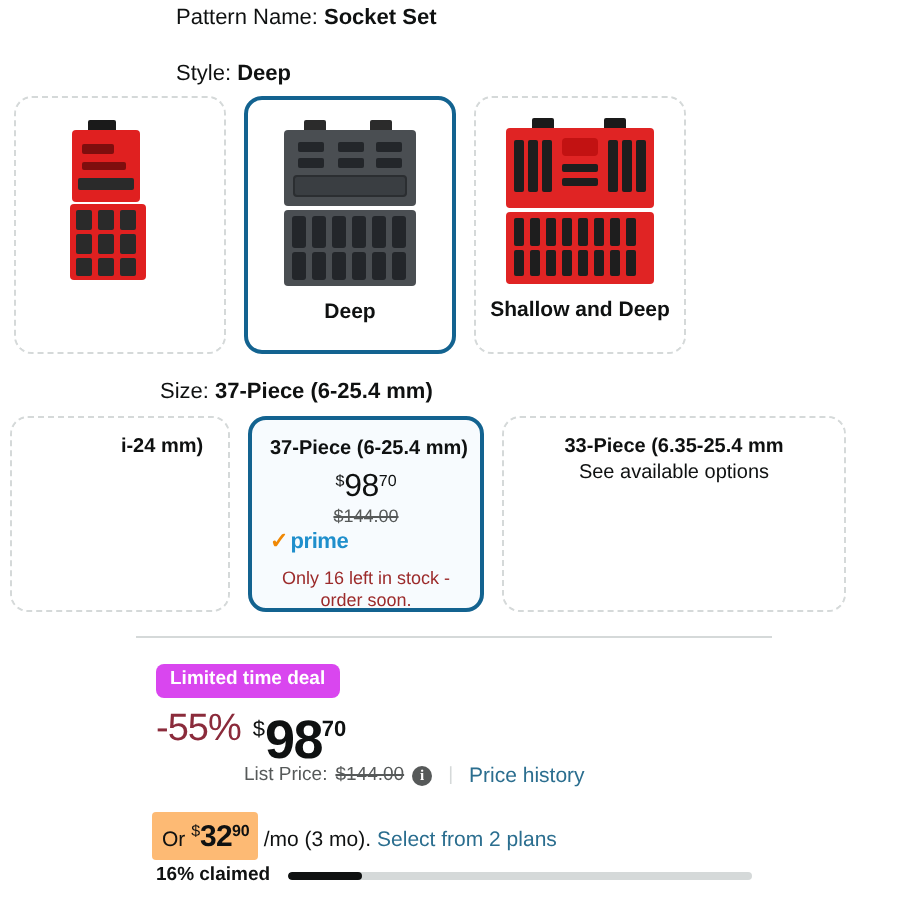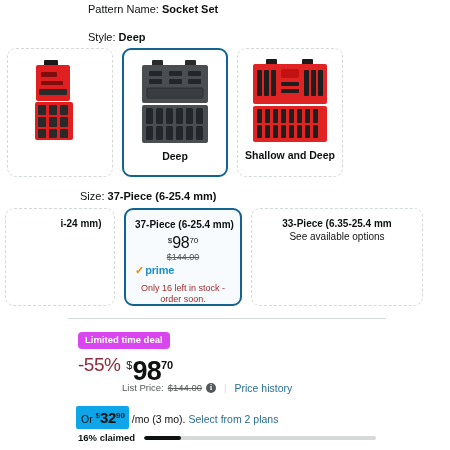--- a/index.html
+++ b/index.html
@@ -167,21 +167,21 @@
   .vbar { color: #D5D9D9; padding: 0 4px; }
   .link { color: #2B6E8F; font-size: 10.5px; }
 
   #finance-row {
     position: absolute; left: 76px; top: 406px;
     display: flex; align-items: baseline;
     font-size: 10.5px; color: #0F1111; white-space: nowrap;
     line-height: 16px;
   }
   #finance-hl {
-    background: #0ea5e9; padding: 2px 4px 2px 5px;
+    background: #fdba74; padding: 2px 4px 2px 5px;
     border-radius: 2px; line-height: 16px;
   }
   #finance-hl .or { font-size: 10.5px; }
   #finance-hl .sym { font-size: 8px; vertical-align: 5px; }
   #finance-hl .whole { font-size: 15px; font-weight: 700; letter-spacing: -0.4px; }
   #finance-hl .frac { font-size: 8px; vertical-align: 5px; font-weight: 700; }
   #finance-tail { padding-left: 3px; }
   #finance-link { color: #2B6E8F; padding-left: 3px; }
 
   #claimed-row {

